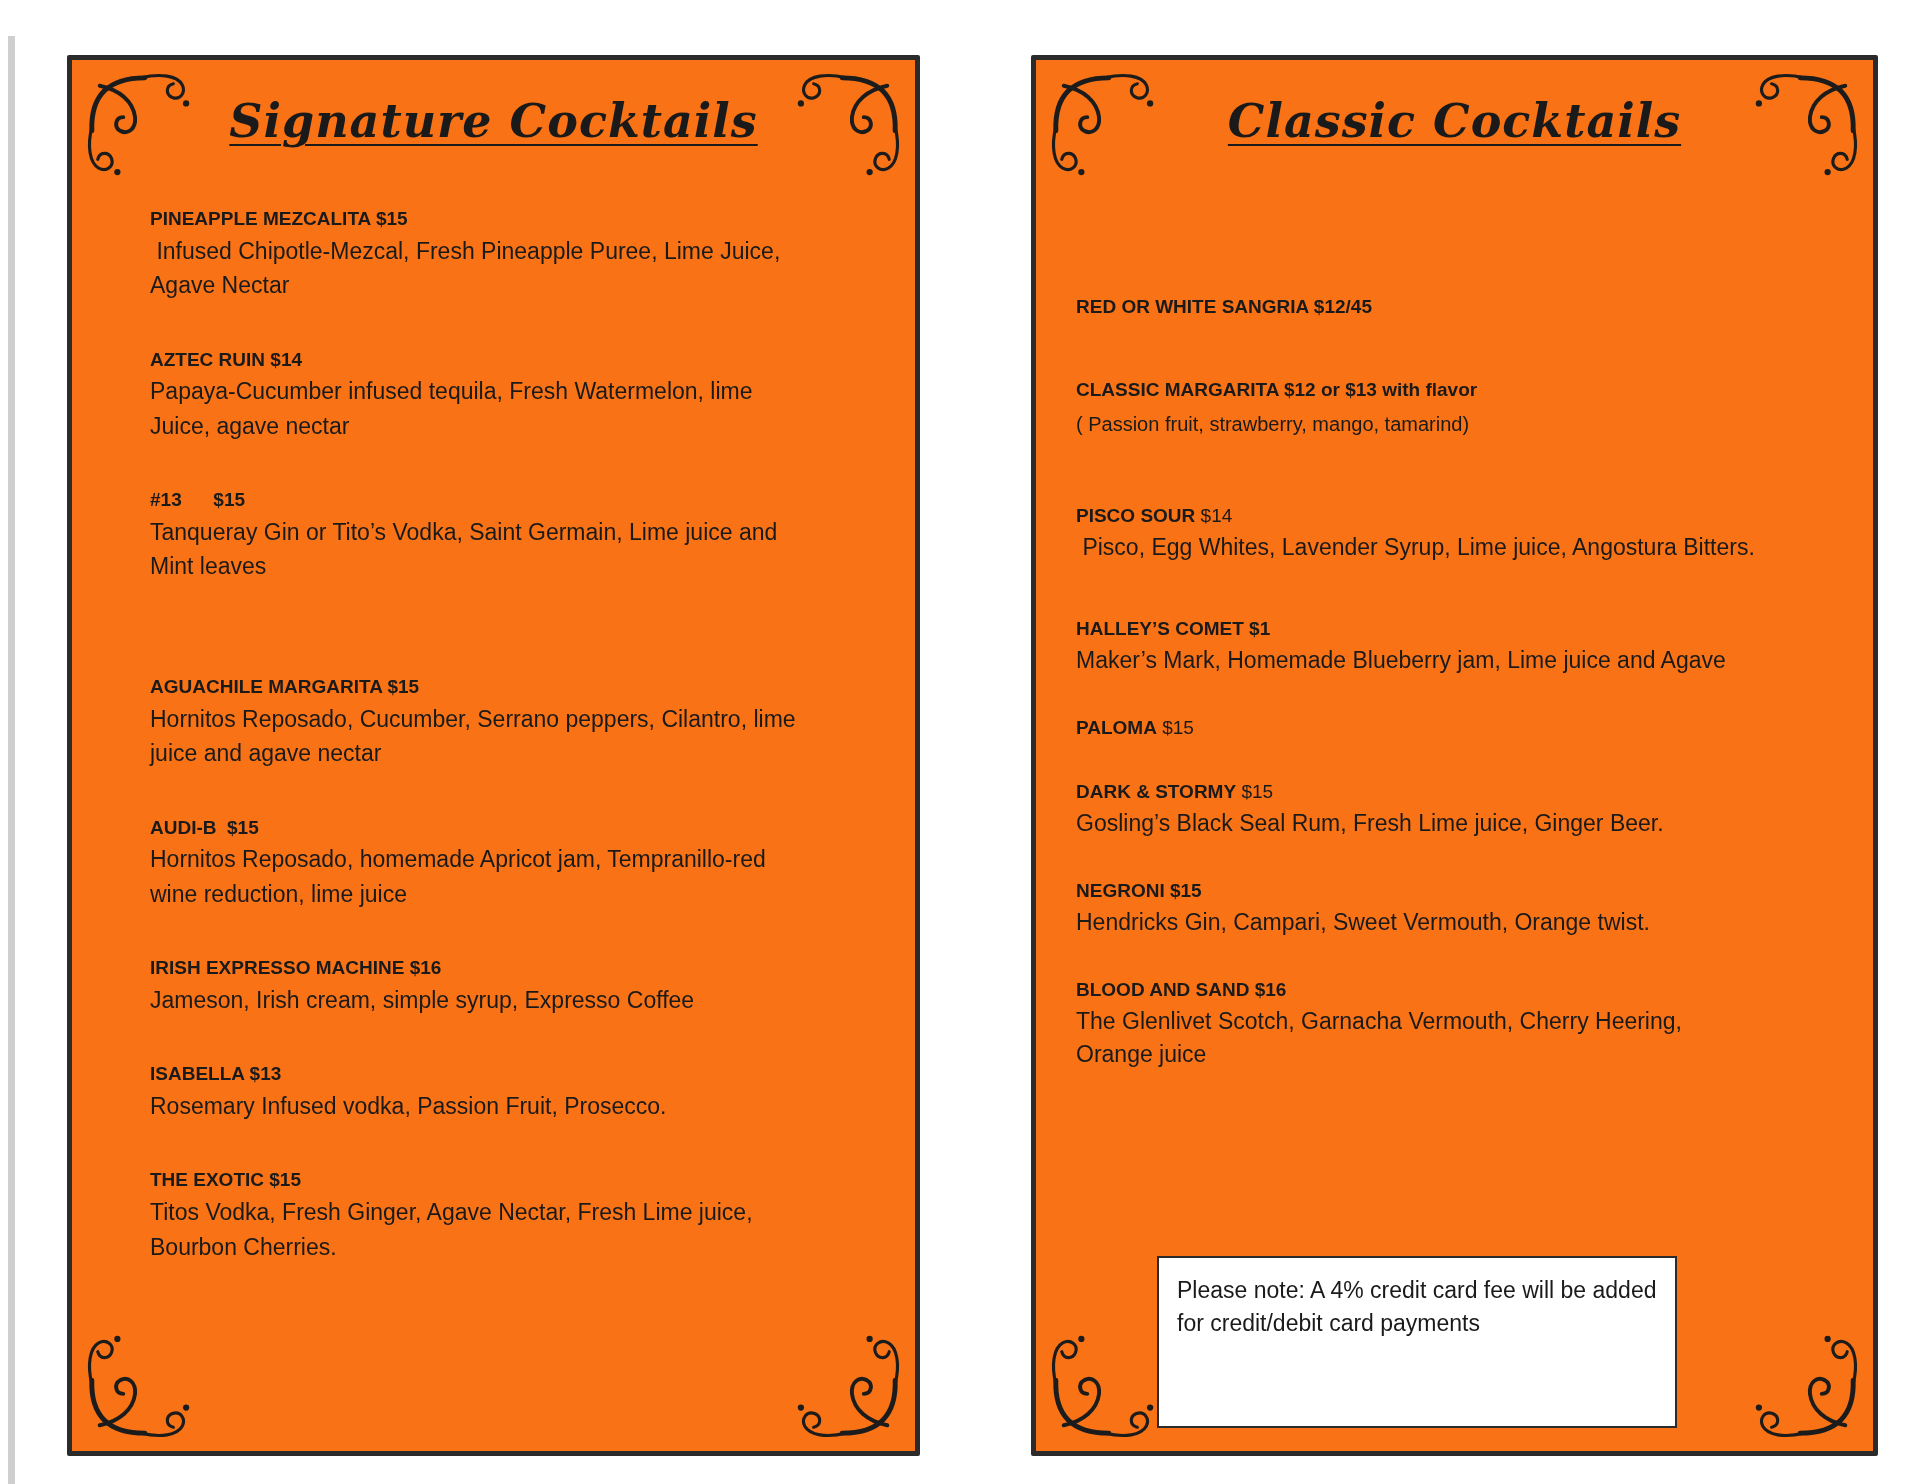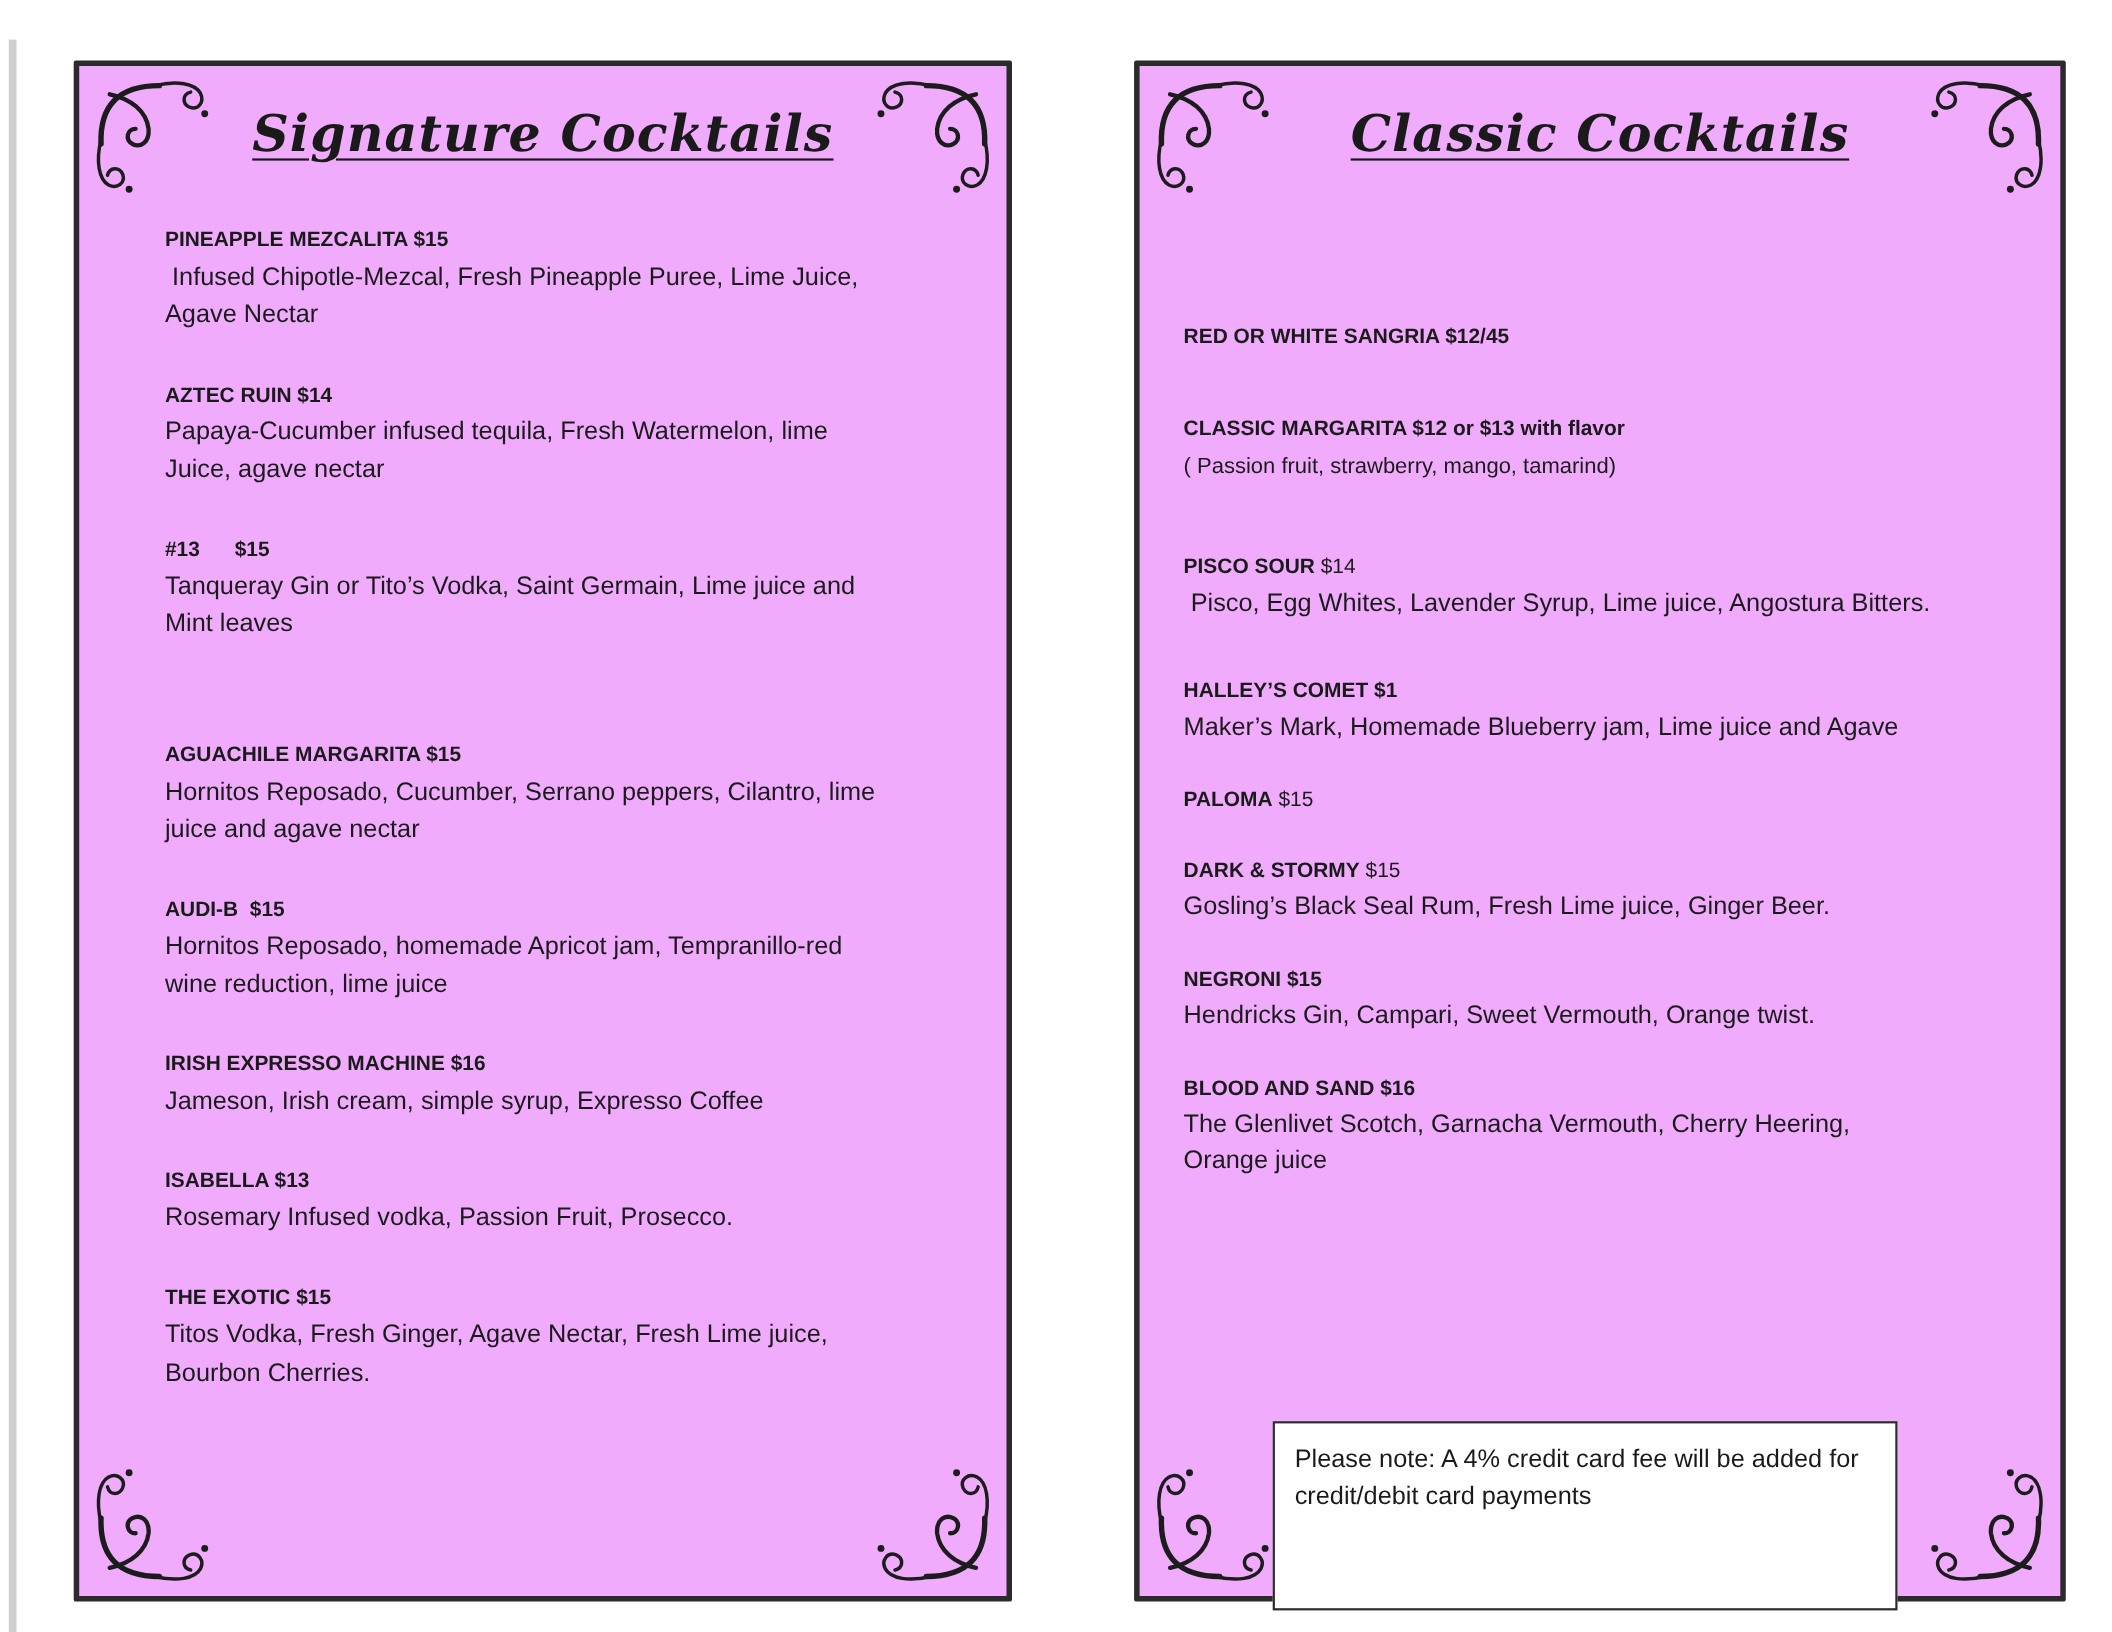--- a/index.html
+++ b/index.html
@@ -9,21 +9,21 @@
     position:relative; overflow:hidden;
     font-family:"Liberation Sans", sans-serif;
     color:#1a1a1a;
   }
   .scan-edge {
     position:absolute; left:8px; top:36px; width:7px; height:1448px;
     background:#cfcfcf;
   }
   .page {
     position:absolute; top:55px; height:1401px;
-    background:#f0abfc;
+    background:#f97316;
     border:5px solid #2b2b2b;
     border-radius:2px;
   }
   .page-left  { left:67px;  width:853px; }
   .page-right { left:1031px; width:847px; }
 
   .page-title {
     margin-top:34px;
     text-align:center;
     font-family:"DejaVu Serif", serif;
@@ -54,22 +54,22 @@
     font-size:23px; line-height:1.5;
     white-space:pre-wrap;
     max-width:660px;
     margin-top:2px;
   }
   .page-right .desc { line-height:1.45; max-width:780px; }
   .desc.narrow { max-width:660px; }
   .desc.large  { font-size:20px; margin-top:8px; }
 
   .note-box {
-    position:absolute; left:121px; top:1232px;
-    width:568px; min-height:172px;
+    position:absolute; left:121px; top:1196px;
+    width:520px; min-height:172px;
     border:2px solid #2b2b2b;
     background:#ffffff;
     padding:16px 18px;
     font-size:23px; line-height:1.45;
   }
 
   .corner { position:absolute; width:108px; height:108px; }
   .corner.tl { top:10px; left:12px; }
   .corner.tr { top:10px; right:12px; transform:scaleX(-1); }
   .corner.bl { bottom:10px; left:12px; transform:scaleY(-1); }

